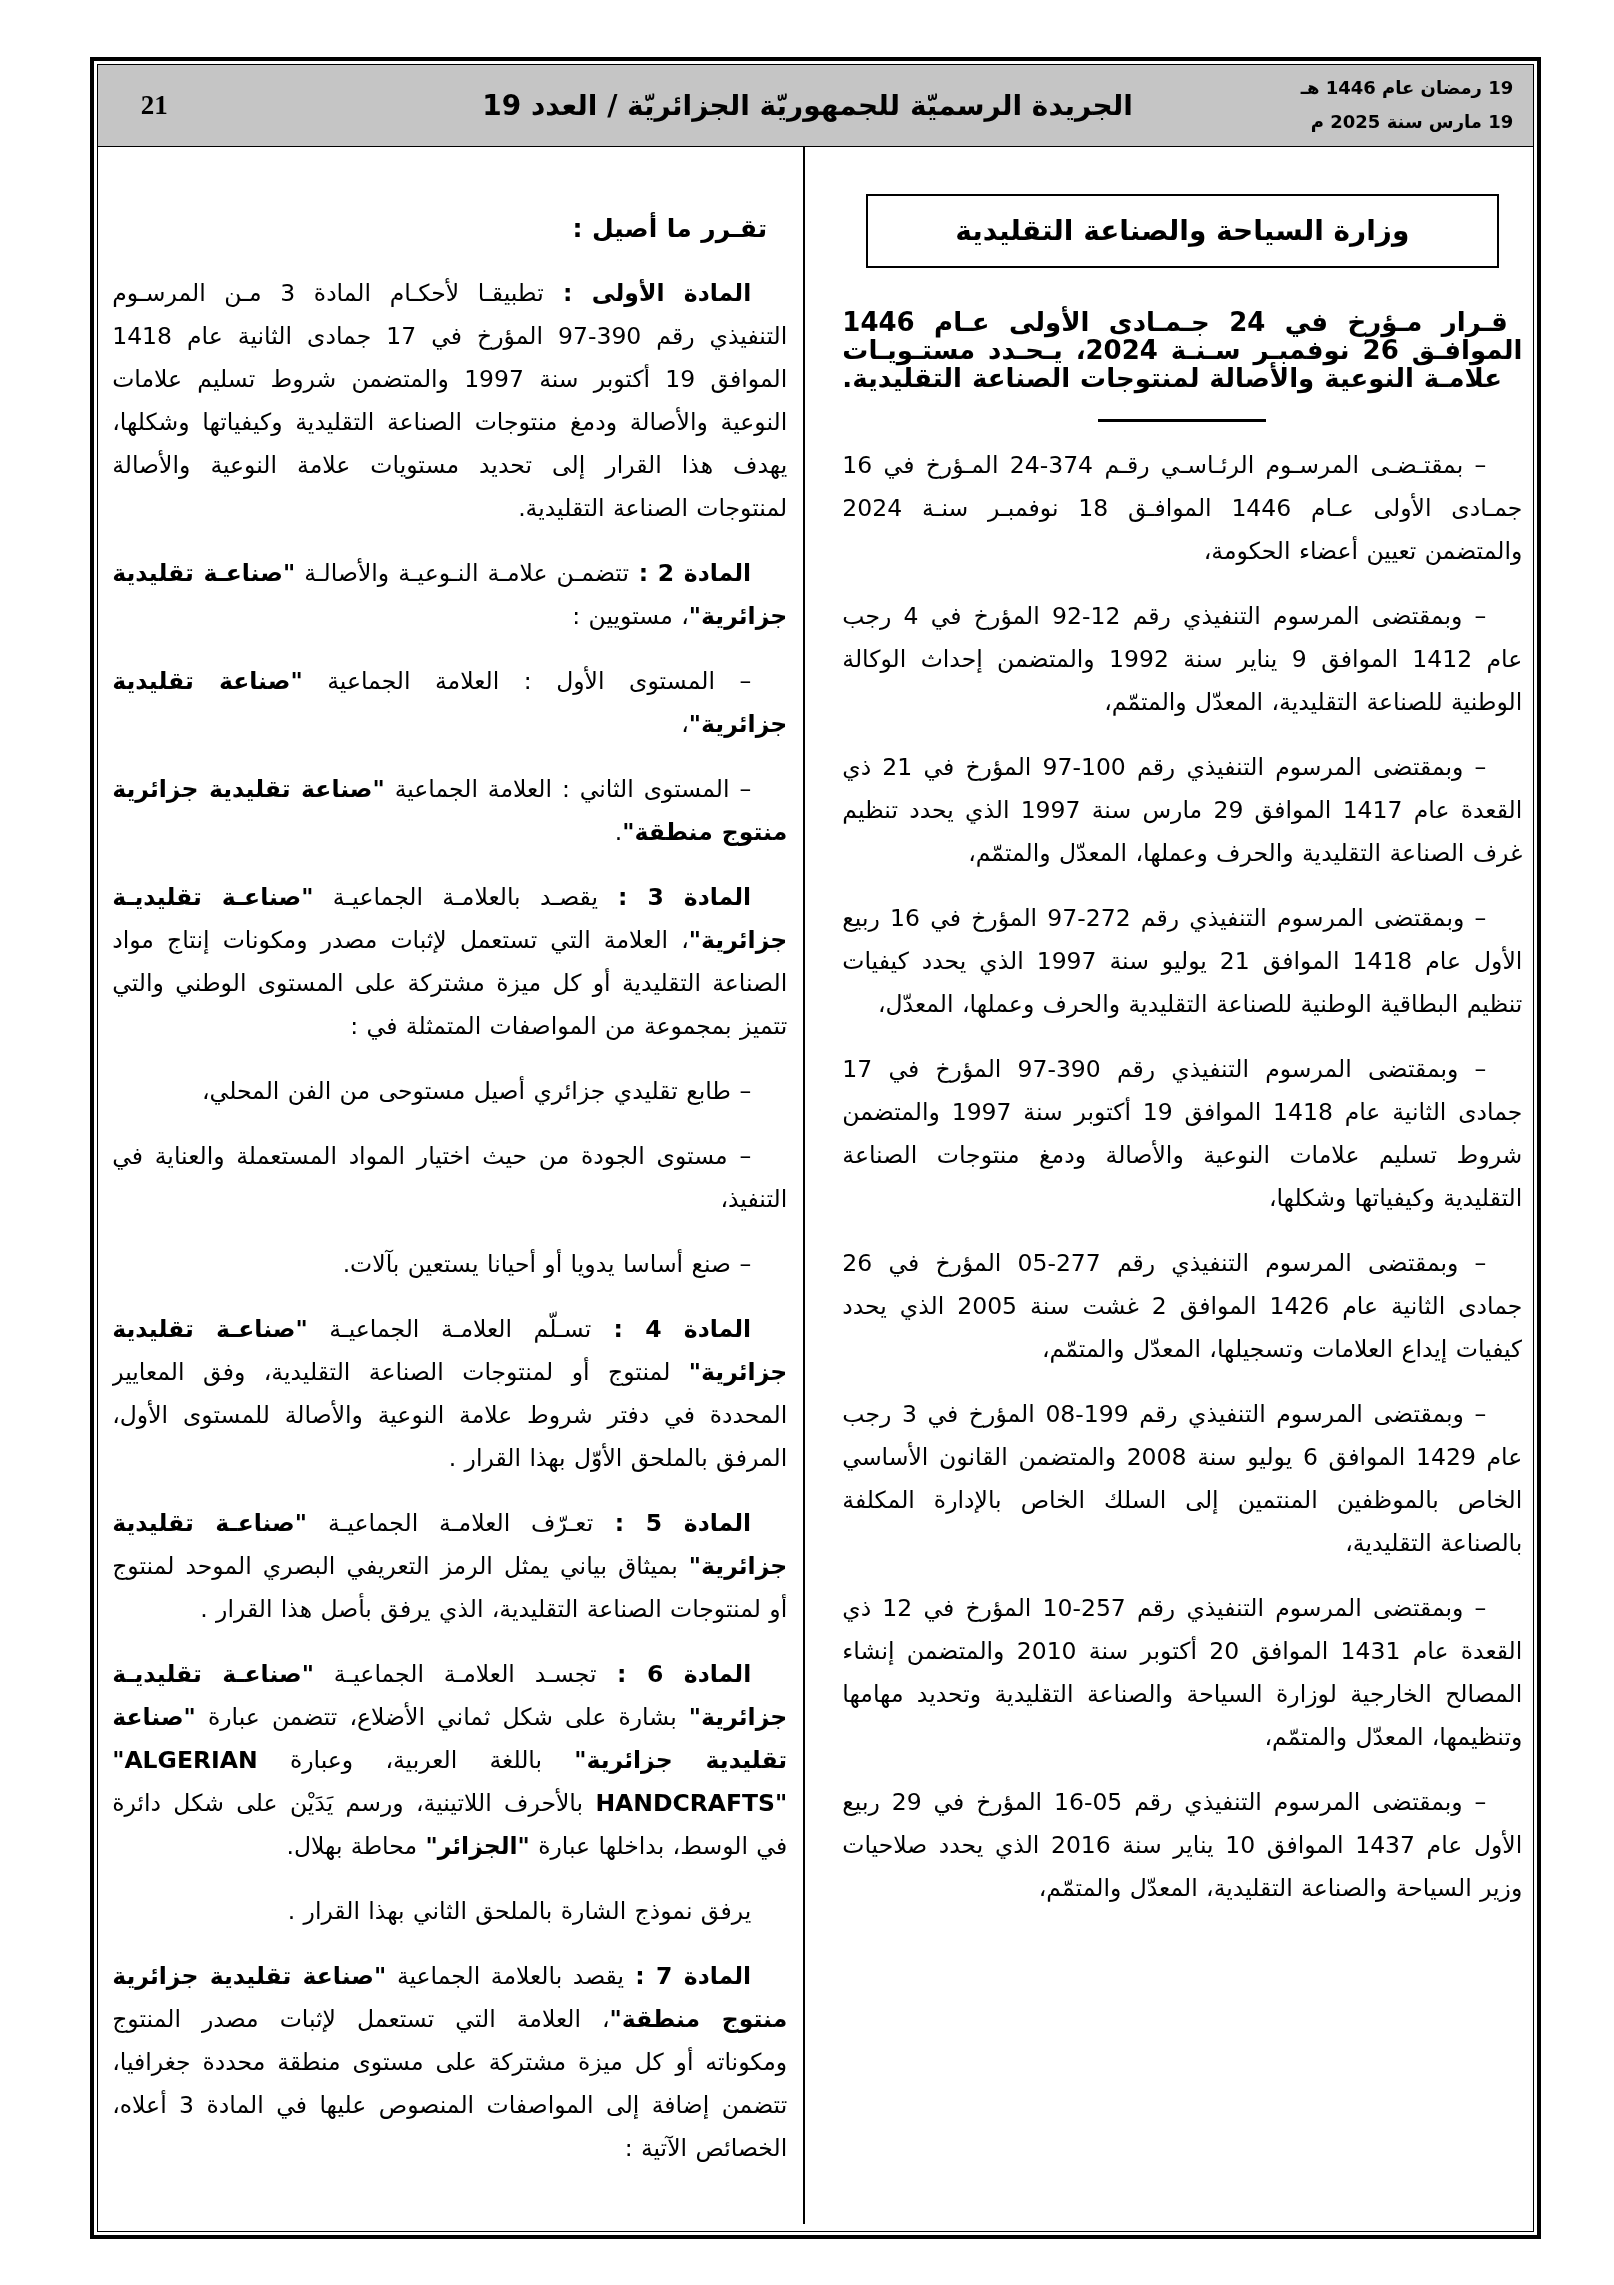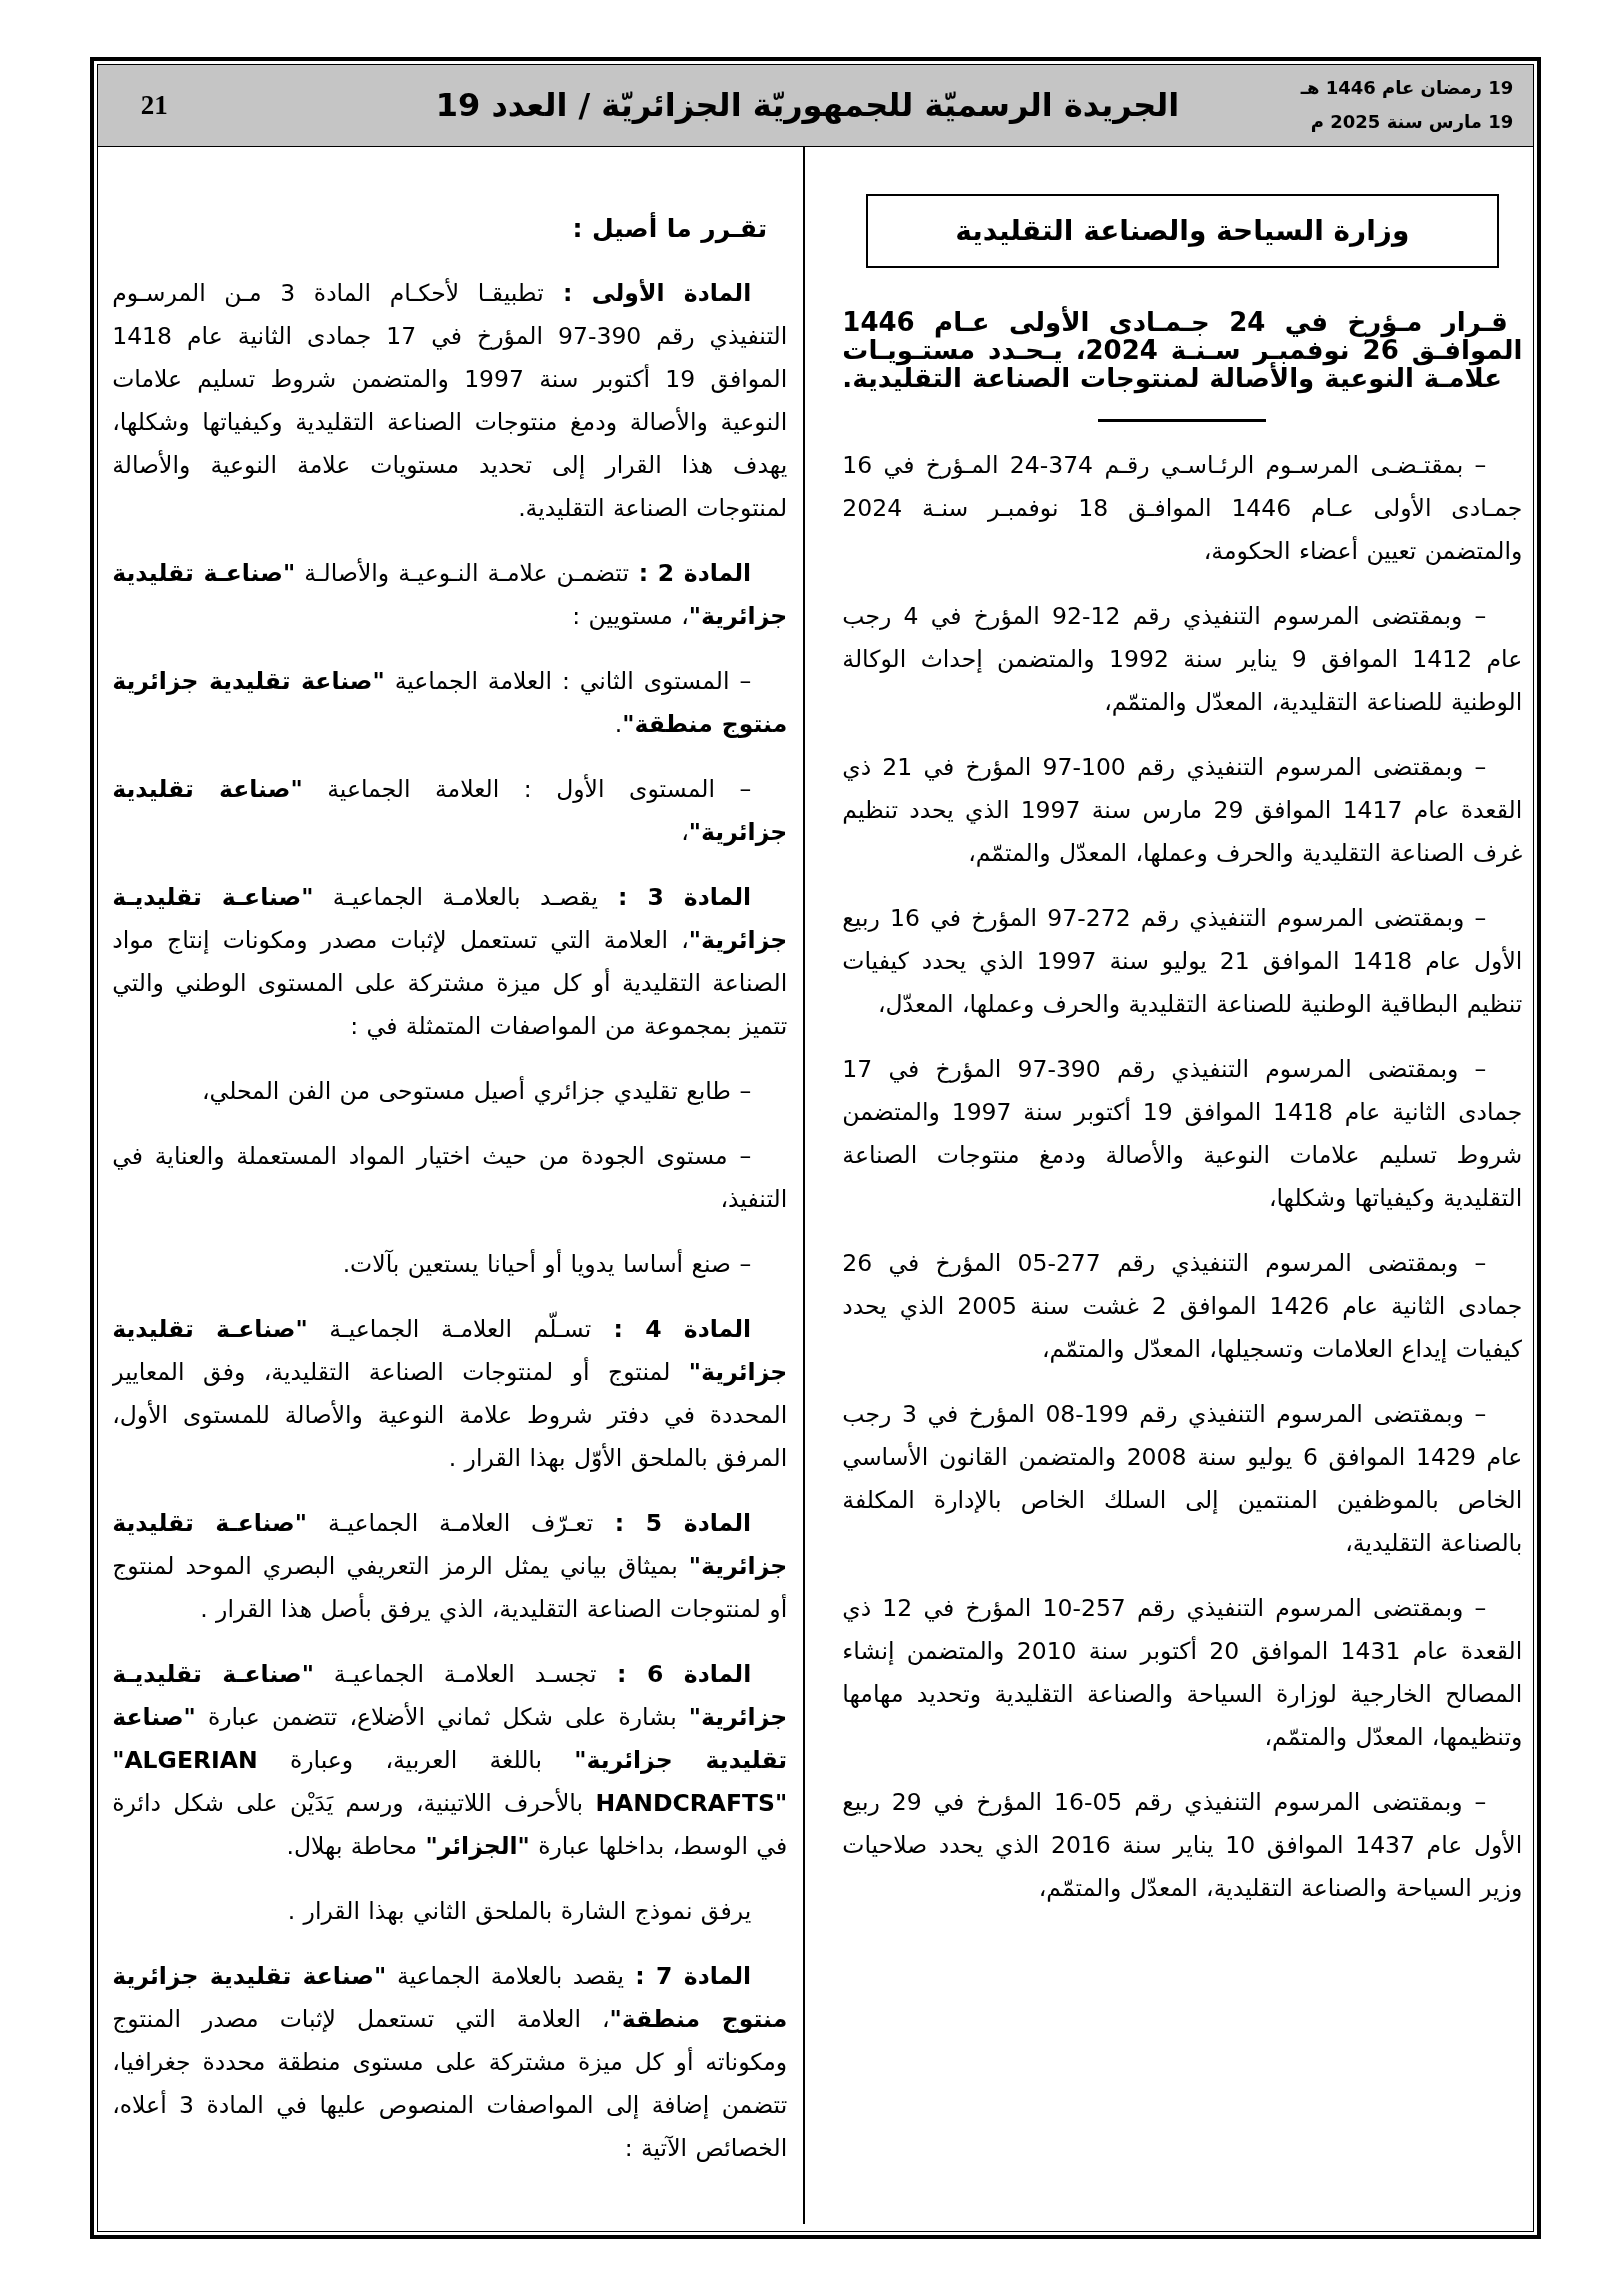--- a/index.html
+++ b/index.html
@@ -17,21 +17,21 @@
     position:absolute;inset:2.7px;border:1.8px solid #000;box-sizing:border-box;
     overflow:hidden;
   }
   
   .band{
     position:relative;height:81px;border-bottom:1.8px solid #000;
     background:#c5c5c5;
   }
   .band-title{
     position:absolute;left:0;right:16px;top:0;height:65px;line-height:81px;
-    text-align:center;font-weight:700;font-size:32px;letter-spacing:0;
+    text-align:center;font-weight:700;font-size:28px;letter-spacing:0;
   }
   .band-dates{
     position:absolute;right:20px;top:6.3px;text-align:right;
     font-weight:700;font-size:18px;line-height:34px;
   }
   .band-num{
     position:absolute;left:43px;top:0;height:63px;line-height:81px;
     font-family:"Liberation Serif",serif;font-weight:700;font-size:27px;
   }
   
@@ -105,22 +105,22 @@
             <div class="para"><span>– وبمقتضى المرسوم التنفيذي رقم 257-10 المؤرخ في 12 ذي القعدة عام 1431 الموافق 20 أكتوبر سنة 2010 والمتضمن إنشاء المصالح الخارجية لوزارة السياحة والصناعة التقليدية وتحديد مهامها وتنظيمها، المعدّل والمتمّم،</span></div>
             <div class="para"><span>– وبمقتضى المرسوم التنفيذي رقم 05-16 المؤرخ في 29 ربيع الأول عام 1437 الموافق 10 يناير سنة 2016 الذي يحدد صلاحيات وزير السياحة والصناعة التقليدية، المعدّل والمتمّم،</span></div>
           </div>
       </div>
 
       <div class="col col-second">
         <div>
             <div class="para lead-heading"><span class="b">تقـرر ما أصيل :</span></div>
             <div class="para"><span class="b">المادة الأولى : </span><span>تطبيقـا لأحكـام المادة 3 مـن المرسـوم التنفيذي رقم 390-97 المؤرخ في 17 جمادى الثانية عام 1418 الموافق 19 أكتوبر سنة 1997 والمتضمن شروط تسليم علامات النوعية والأصالة ودمغ منتوجات الصناعة التقليدية وكيفياتها وشكلها، يهدف هذا القرار إلى تحديد مستويات علامة النوعية والأصالة لمنتوجات الصناعة التقليدية.</span></div>
             <div class="para"><span class="b">المادة 2 : </span><span>تتضمـن علامـة النـوعيـة والأصالـة </span><span class="b">"صناعـة تقليدية جزائرية"</span><span>، مستويين :</span></div>
+            <div class="para"><span>– المستوى الأول : العلامة الجماعية </span><span class="b">"صناعة تقليدية جزائرية"</span><span>،</span></div>
             <div class="para"><span>– المستوى الثاني : العلامة الجماعية </span><span class="b">"صناعة تقليدية جزائرية منتوج منطقة"</span><span>.</span></div>
-            <div class="para"><span>– المستوى الأول : العلامة الجماعية </span><span class="b">"صناعة تقليدية جزائرية"</span><span>،</span></div>
             <div class="para"><span class="b">المادة 3 : </span><span>يقصـد بالعلامـة الجماعيـة </span><span class="b">"صناعـة تقليديـة جزائرية"</span><span>، العلامة التي تستعمل لإثبات مصدر ومكونات إنتاج مواد الصناعة التقليدية أو كل ميزة مشتركة على المستوى الوطني والتي تتميز بمجموعة من المواصفات المتمثلة في :</span></div>
             <div class="para"><span>– طابع تقليدي جزائري أصيل مستوحى من الفن المحلي،</span></div>
             <div class="para"><span>– مستوى الجودة من حيث اختيار المواد المستعملة والعناية في التنفيذ،</span></div>
             <div class="para"><span>– صنع أساسا يدويا أو أحيانا يستعين بآلات.</span></div>
             <div class="para"><span class="b">المادة 4 : </span><span>تسـلّم العلامـة الجماعيـة </span><span class="b">"صناعـة تقليدية جزائرية"</span><span> لمنتوج أو لمنتوجات الصناعة التقليدية، وفق المعايير المحددة في دفتر شروط علامة النوعية والأصالة للمستوى الأول، المرفق بالملحق الأوّل بهذا القرار .</span></div>
             <div class="para"><span class="b">المادة 5 : </span><span>تعـرّف العلامـة الجماعيـة </span><span class="b">"صناعـة تقليدية جزائرية"</span><span> بميثاق بياني يمثل الرمز التعريفي البصري الموحد لمنتوج أو لمنتوجات الصناعة التقليدية، الذي يرفق بأصل هذا القرار .</span></div>
             <div class="para"><span class="b">المادة 6 : </span><span>تجسـد العلامـة الجماعيـة </span><span class="b">"صناعـة تقليديـة جزائرية"</span><span> بشارة على شكل ثماني الأضلاع، تتضمن عبارة </span><span class="b">"صناعة تقليدية جزائرية"</span><span> باللغة العربية، وعبارة </span><span class="b" dir="ltr">"ALGERIAN HANDCRAFTS"</span><span> بالأحرف اللاتينية، ورسم يَدَيْن على شكل دائرة في الوسط، بداخلها عبارة </span><span class="b">"الجزائر"</span><span> محاطة بهلال.</span></div>
             <div class="para"><span>يرفق نموذج الشارة بالملحق الثاني بهذا القرار .</span></div>
             <div class="para"><span class="b">المادة 7 : </span><span>يقصد بالعلامة الجماعية </span><span class="b">"صناعة تقليدية جزائرية منتوج منطقة"</span><span>، العلامة التي تستعمل لإثبات مصدر المنتوج ومكوناته أو كل ميزة مشتركة على مستوى منطقة محددة جغرافيا، تتضمن إضافة إلى المواصفات المنصوص عليها في المادة 3 أعلاه، الخصائص الآتية :</span></div>
           </div>

